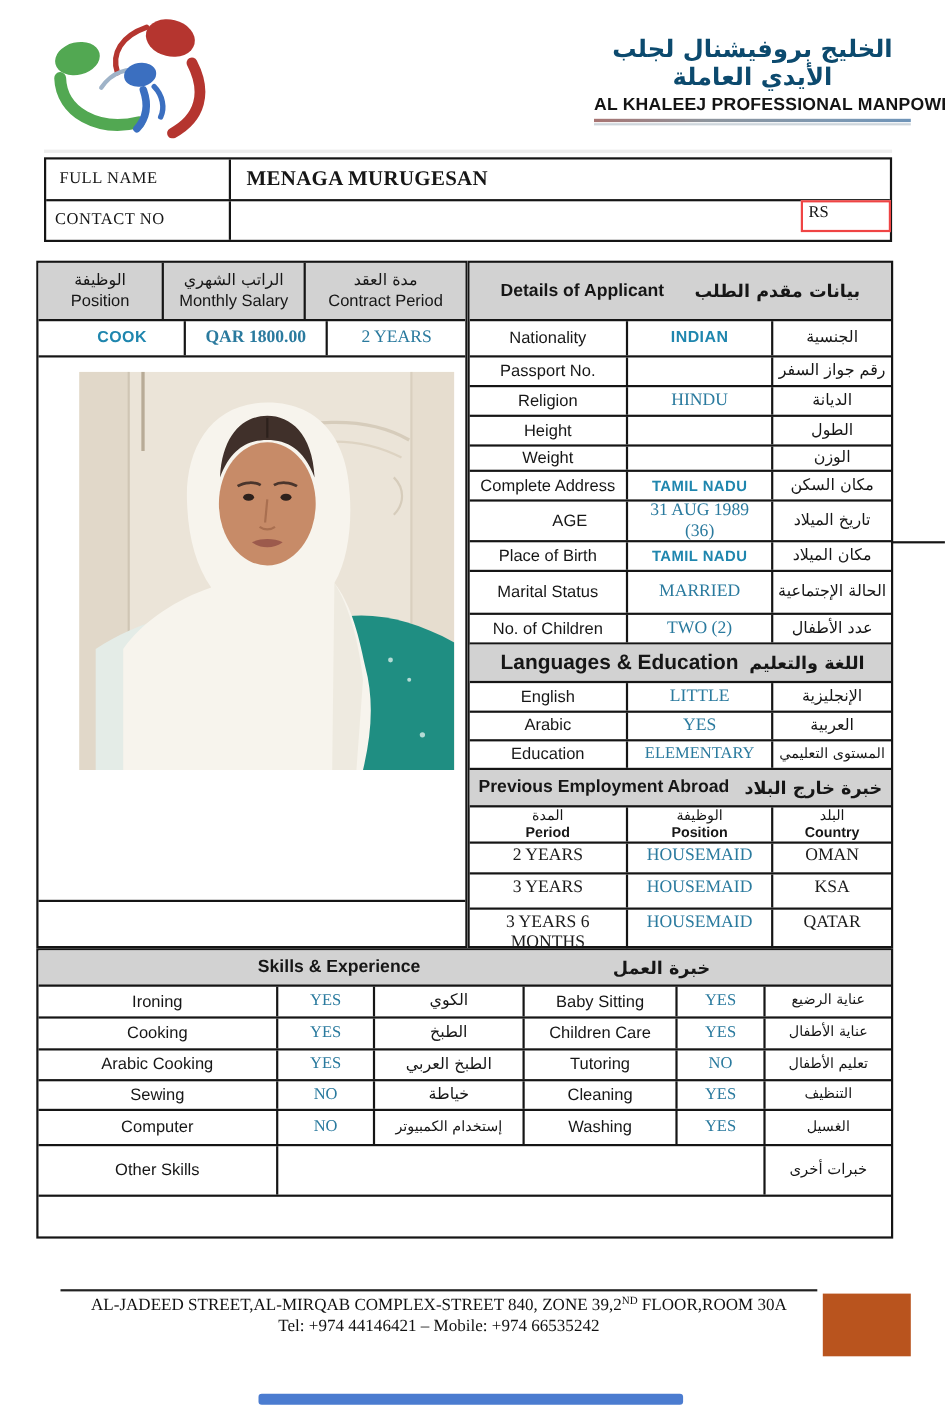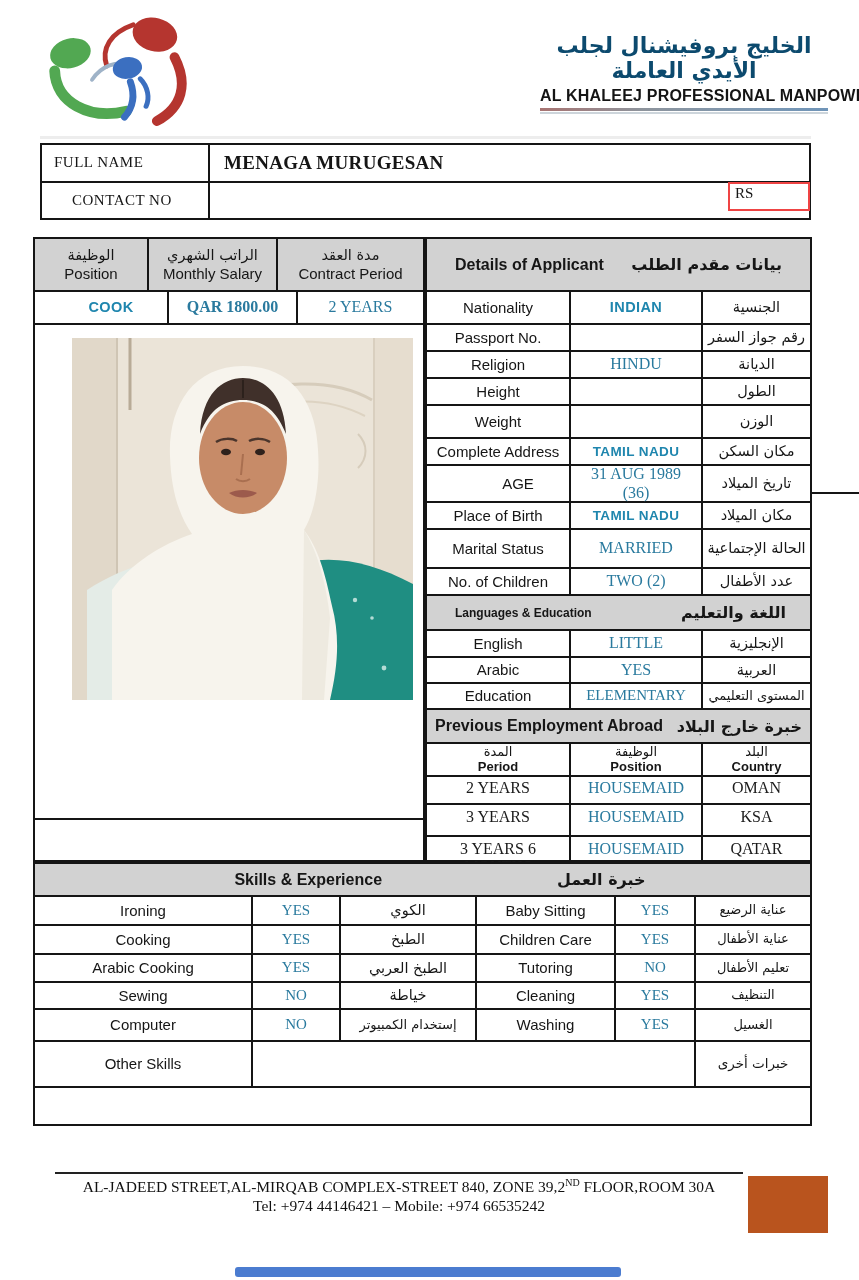--- a/index.html
+++ b/index.html
@@ -65,21 +65,21 @@
   </div>
 
   <div class="abs" style="left:40px;top:136px;width:771px;height:3px;background:#ededed;"></div>
 
   <div class="tbl" style="left:40px;top:143px;width:771px;height:77px;">
     <div class="row" style="height:38px;">
       <div class="c serif" style="flex:0 0 168px;justify-content:flex-start;padding-left:12px;font-size:15px;letter-spacing:.5px;">FULL NAME</div>
       <div class="c serif bold" style="flex:1;justify-content:flex-start;padding-left:14px;font-size:19px;letter-spacing:.3px;">MENAGA MURUGESAN</div>
     </div>
     <div class="row" style="height:35px;">
-      <div class="c serif" style="flex:0 0 168px;justify-content:flex-start;padding-left:30px;font-size:15px;letter-spacing:.5px;">CONTACT NO</div>
+      <div class="c serif" style="flex:0 0 168px;justify-content:flex-start;padding-left:8px;font-size:15px;letter-spacing:.5px;">CONTACT NO</div>
       <div class="c" style="flex:1;"></div>
     </div>
   </div>
 
   <div class="abs serif" style="left:728px;top:182px;width:82px;height:29px;border:2px solid #ef4444;box-sizing:border-box;font-size:15px;padding:1px 0 0 5px;background:#fff;">RS</div>
 
   <div class="tbl" style="left:33px;top:237px;width:392px;height:625px;">
     <div class="row grey" style="height:53px;">
       <div class="c hdr2" style="flex:0 0 114px;">
         <span class="ar">الوظيفة</span>
@@ -167,21 +167,21 @@
     <div class="row" style="height:27px;">
       <div class="c en-lbl" style="flex:0 0 144px;">Religion</div>
       <div class="c v-serif" style="flex:0 0 132px;">HINDU</div>
       <div class="c ar" style="flex:1;">الديانة</div>
     </div>
     <div class="row" style="height:27px;">
       <div class="c en-lbl" style="flex:0 0 144px;">Height</div>
       <div class="c" style="flex:0 0 132px;"></div>
       <div class="c ar" style="flex:1;">الطول</div>
     </div>
-    <div class="row" style="height:33px;">
+    <div class="row" style="height:23px;">
       <div class="c en-lbl" style="flex:0 0 144px;">Weight</div>
       <div class="c" style="flex:0 0 132px;"></div>
       <div class="c ar" style="flex:1;">الوزن</div>
     </div>
     <div class="row" style="height:27px;">
       <div class="c en-lbl" style="flex:0 0 144px;">Complete Address</div>
       <div class="c v-sans sm" style="flex:0 0 132px;">TAMIL NADU</div>
       <div class="c ar" style="flex:1;">مكان السكن</div>
     </div>
     <div class="row" style="height:37px;">
@@ -199,21 +199,21 @@
       <div class="c v-serif" style="flex:0 0 132px;">MARRIED</div>
       <div class="c ar" style="flex:1;">الحالة الإجتماعية</div>
     </div>
     <div class="row" style="height:27px;">
       <div class="c en-lbl" style="flex:0 0 144px;">No. of Children</div>
       <div class="c v-serif" style="flex:0 0 132px;">TWO (2)</div>
       <div class="c ar" style="flex:1;">عدد الأطفال</div>
     </div>
 
     <div class="row grey sect-flex" style="height:35px;padding:0 24px 0 28px;">
-      <span class="bold" style="font-size:12px;text-align:center;">Languages &amp; Education</span>
+      <span class="bold" style="font-size:19px;text-align:center;">Languages &amp; Education</span>
       <span class="ar ar-b">اللغة والتعليم</span>
     </div>
 
     <div class="row" style="height:27px;">
       <div class="c en-lbl" style="flex:0 0 144px;">English</div>
       <div class="c v-serif" style="flex:0 0 132px;">LITTLE</div>
       <div class="c ar" style="flex:1;">الإنجليزية</div>
     </div>
     <div class="row" style="height:26px;">
       <div class="c en-lbl" style="flex:0 0 144px;">Arabic</div>

